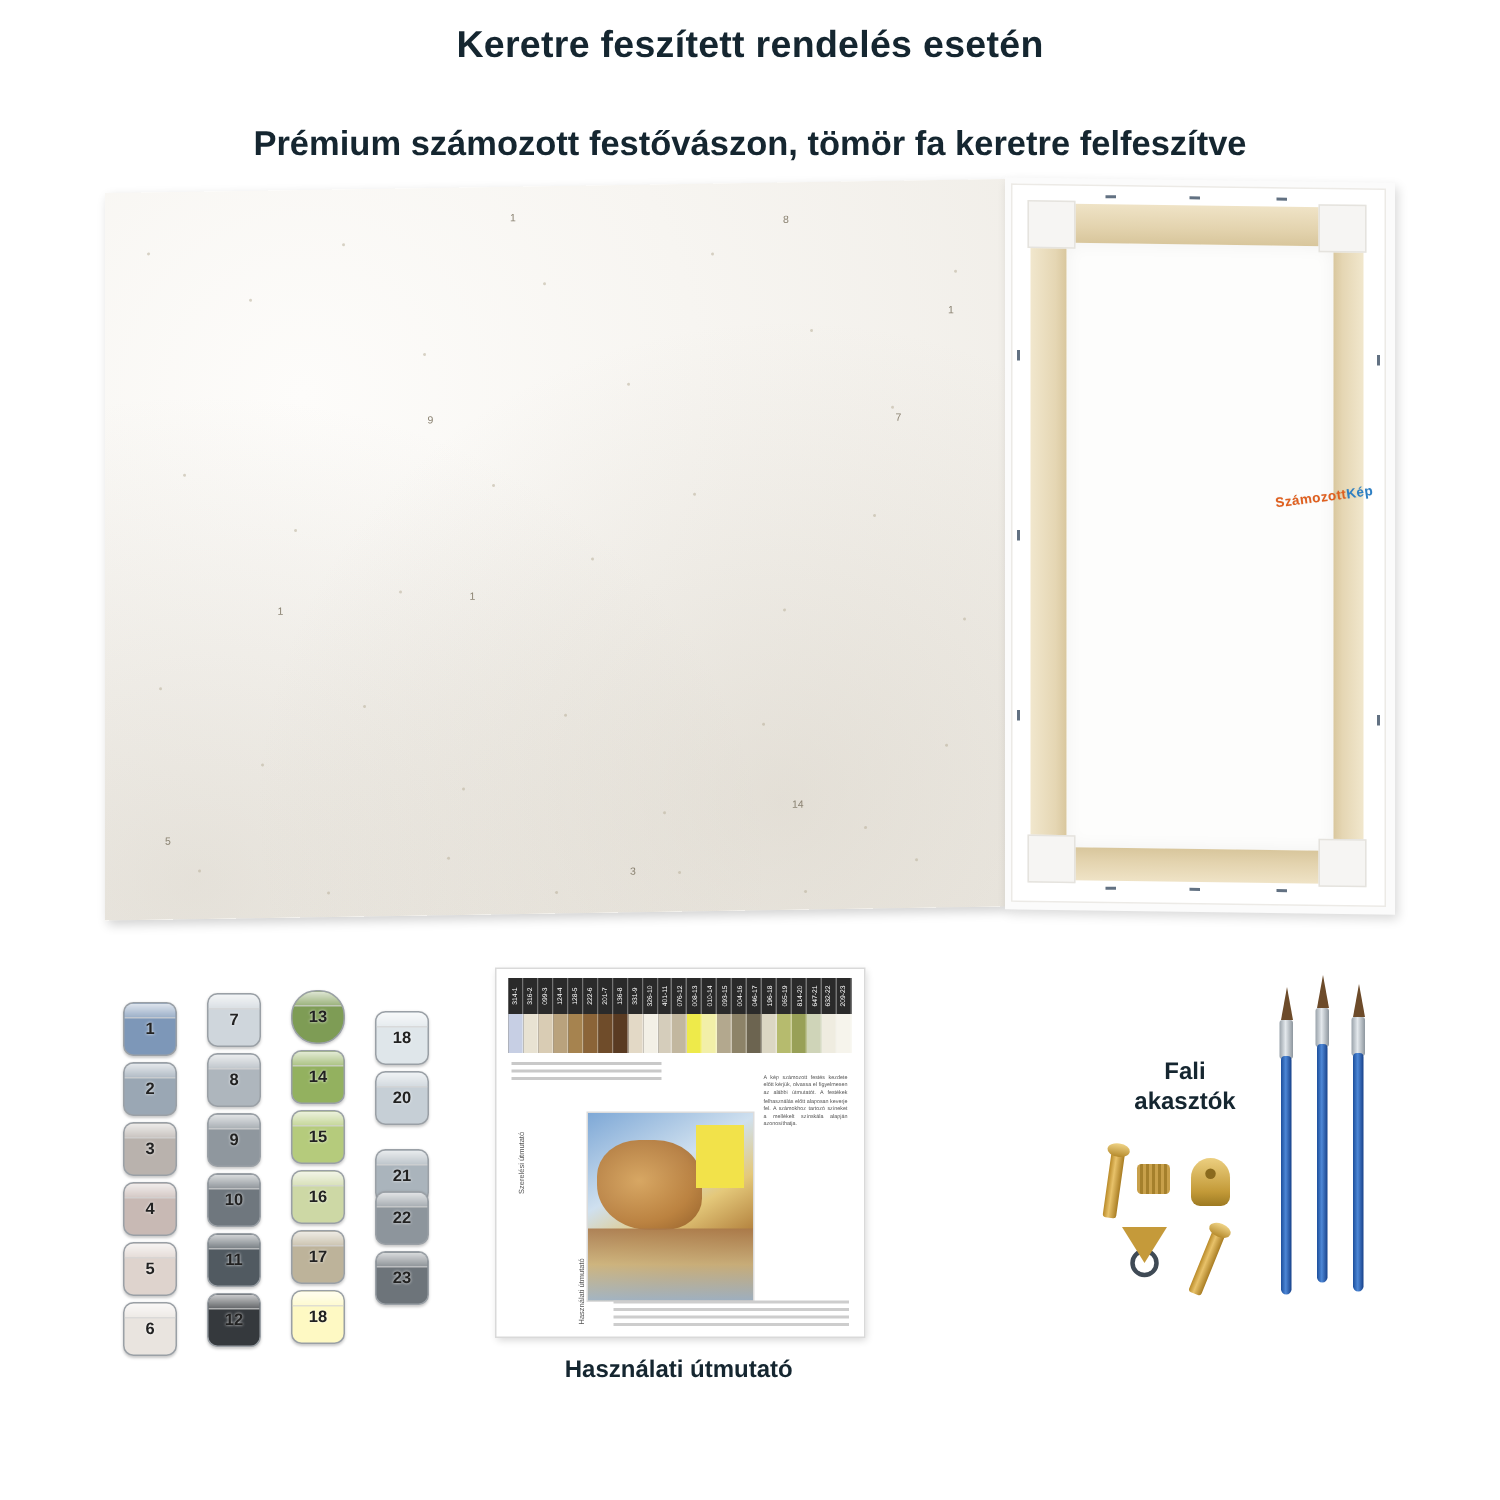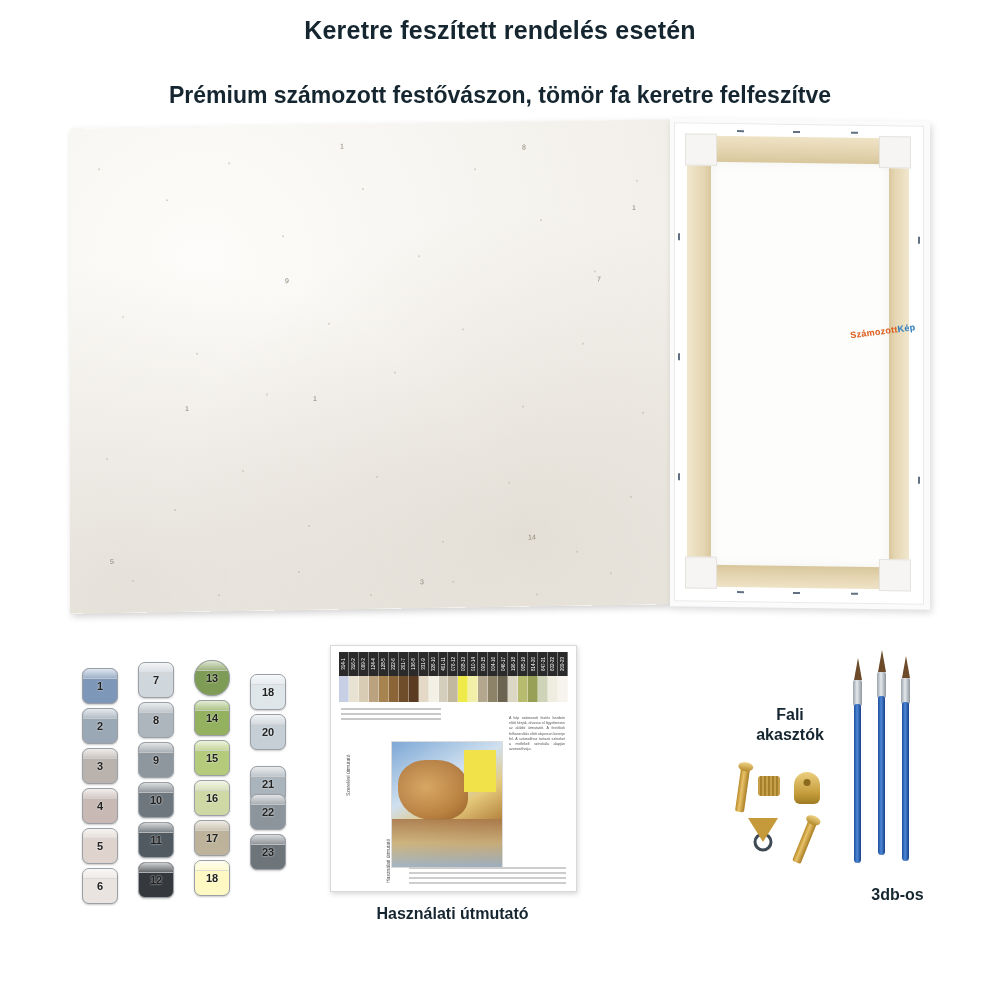--- a/index.html
+++ b/index.html
@@ -809,16 +809,15 @@
       <div class="ferrule"></div>
       <div class="handle"></div>
     </div>
     <div class="brush" style="left:52px; top:6px;">
       <div class="tip"></div>
       <div class="ferrule"></div>
       <div class="handle"></div>
     </div>
   </div>
   <div class="caption cap-brushes">
-    <div>3db-os</div>
   </div>
 
 </div>
 
 </body></html>

